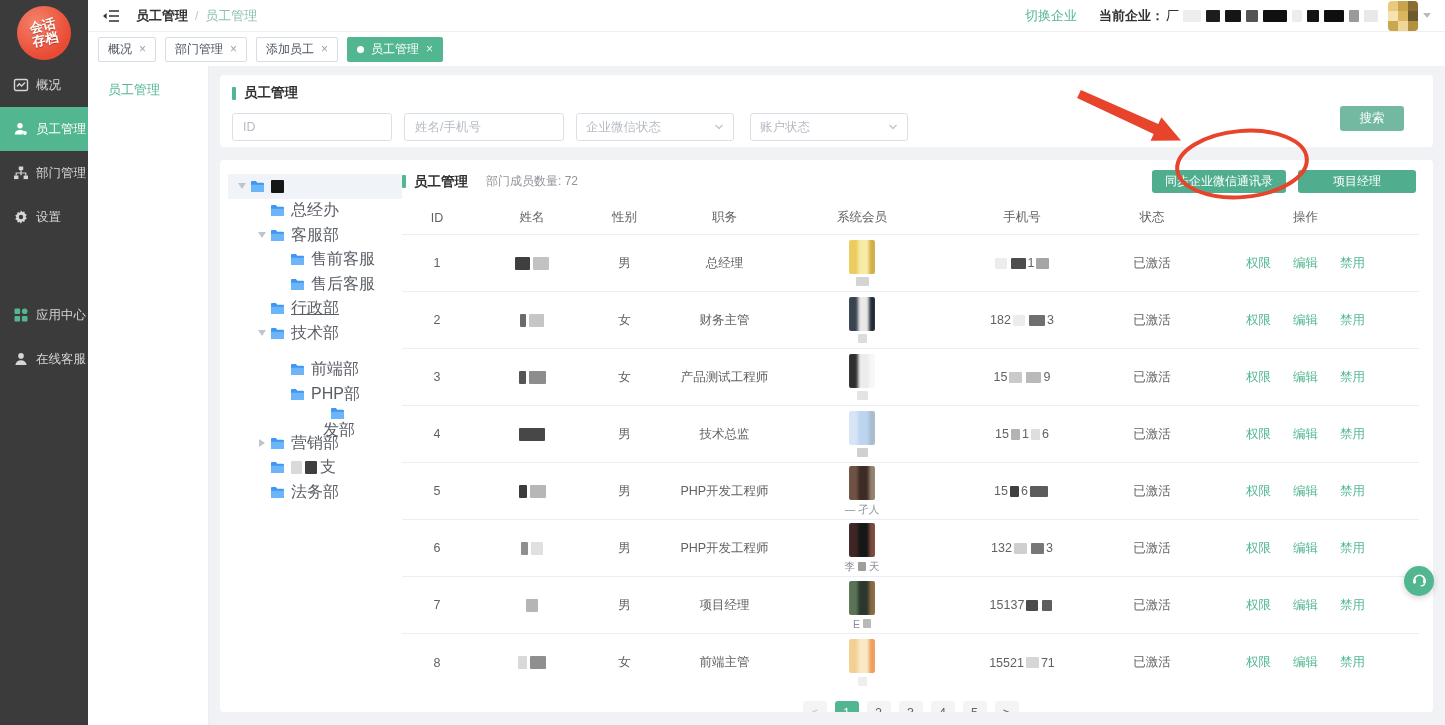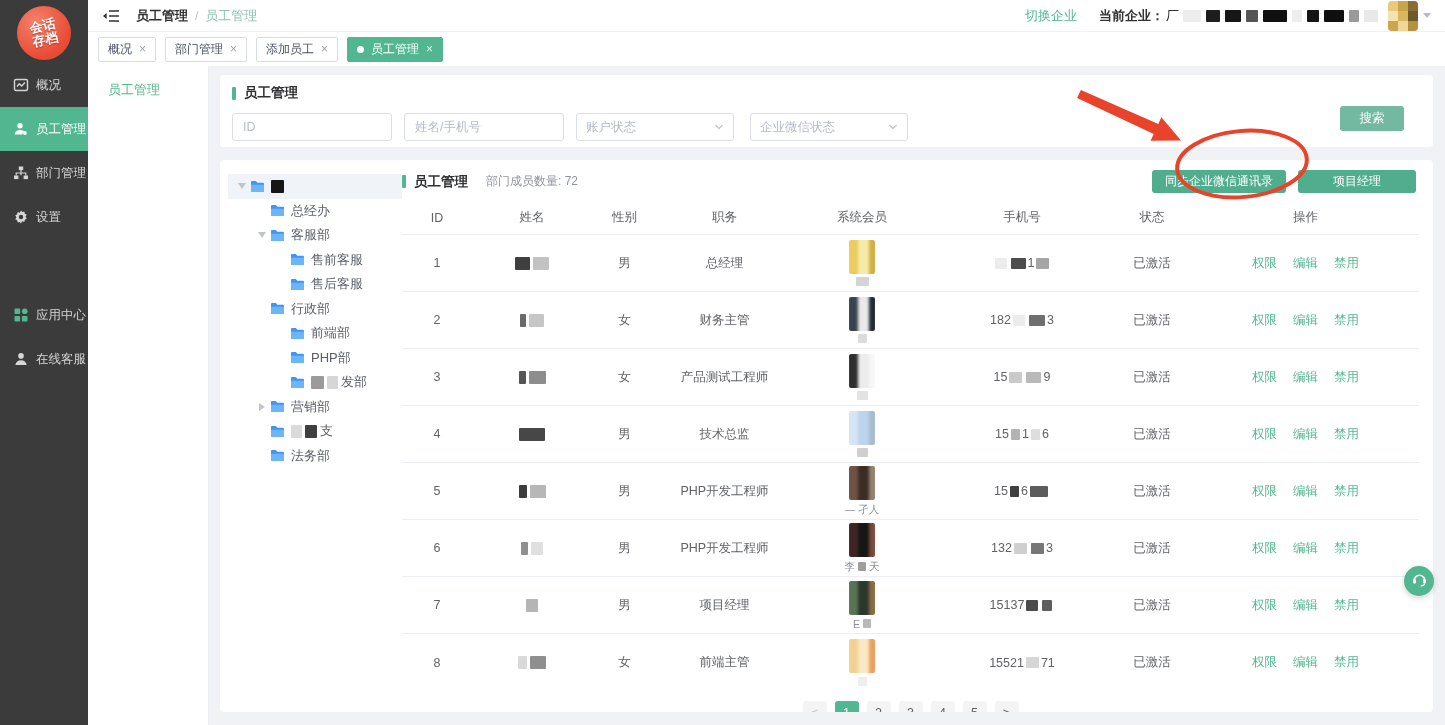--- a/index.html
+++ b/index.html
@@ -70,21 +70,21 @@
   .f-select { width:158px; height:28px; border:1px solid #dcdfe6; border-radius:3px; padding:0 9px;
     display:flex; align-items:center; justify-content:space-between; color:#b6bcc6; font-size:12.5px;
     cursor:pointer; margin-right:16px; background:#fff; }
   .search-btn { position:absolute; right:29px; top:31px; width:64px; height:25px; border:none;
     background:#73b8a1; color:#fff; font-size:12.5px; border-radius:3px; cursor:pointer; font-family:inherit; }
 
   .table-card { margin-top:13px; height:552px; display:flex; padding:10px 0 0 8px; overflow:hidden; }
 
   
   .tree { width:174px; flex:0 0 auto; padding-top:4px; }
-  .tree-row { height:24.5px; display:flex; align-items:center; font-size:13px; color:#5a5e66; cursor:pointer; }
+  .tree-row { height:24.5px; display:flex; align-items:center; font-size:16px; color:#5a5e66; cursor:pointer; }
   .tree-row.selected { background:#f0f3f7; }
   .arrow-slot { width:12px; display:flex; justify-content:center; flex:0 0 auto; }
   .arr-down { width:0; height:0; border-left:4.5px solid transparent; border-right:4.5px solid transparent;
     border-top:6px solid #c0c4cc; }
   .arr-right { width:0; height:0; border-top:4.5px solid transparent; border-bottom:4.5px solid transparent;
     border-left:6px solid #c0c4cc; }
   .tree-row .f-icon { margin:0 6px 0 2px; display:flex; }
 
   
   .table-wrap { flex:1; padding-right:14px; }
@@ -100,21 +100,21 @@
   .trow { height:57px; border-bottom:1px solid #ebeef5; color:#606266; font-size:12.5px; }
   .trow:last-child { border-bottom:none; }
   .tcell { text-align:center; }
   .cell-flex { display:flex; align-items:center; justify-content:center; gap:3px; }
   .avatar-cell { display:flex; flex-direction:column; align-items:center; justify-content:center; gap:3px; }
   .row-avatar { width:26px; height:34px; border-radius:2px; overflow:hidden; }
   .row-avatar > div { width:100%; height:100%; filter:blur(1.3px); transform:scale(1.15); }
   .cap { display:flex; align-items:center; gap:3px; font-size:10.5px; color:#8a8f99; min-height:10px; }
   .phone-cell { display:flex; align-items:center; justify-content:center; }
   .phone-cell .blur { margin:0 2px; height:11px; }
-  .acts { display:flex; justify-content:center; gap:16px; color:#52b791; }
+  .acts { display:flex; justify-content:center; gap:22px; color:#52b791; }
   .acts span { cursor:pointer; }
 
   
   .pager { display:flex; justify-content:center; align-items:center; gap:8px; margin-top:10px; }
   .pg { min-width:24px; height:24px; border-radius:3px; background:#f4f4f5; color:#606266;
     display:flex; align-items:center; justify-content:center; font-size:12.5px; cursor:pointer; border:none; font-family:inherit; }
   .pg.active { background:#52b791; color:#fff; }
   .pg.nav-prev { color:#c0c4cc; }
 
   
@@ -269,27 +269,27 @@
 
   <div class="card filter-card">
     <div class="card-title">
       <span class="green-bar"></span>
       <b>员工管理</b>
     </div>
     <div class="filter-row">
       <input class="f-input" placeholder="ID" style="">
       <input class="f-input" placeholder="姓名/手机号" style="">
       <div class="f-select">
-        <span>账户状态</span>
+        <span>企业微信状态</span>
         <svg width="10" height="10" viewBox="0 0 10 10">
             <polyline points="1.5,3 5,6.5 8.5,3" fill="none" stroke="#c0c4cc" stroke-width="1.3"></polyline>
           </svg>
       </div>
       <div class="f-select">
-        <span>企业微信状态</span>
+        <span>账户状态</span>
         <svg width="10" height="10" viewBox="0 0 10 10">
             <polyline points="1.5,3 5,6.5 8.5,3" fill="none" stroke="#c0c4cc" stroke-width="1.3"></polyline>
           </svg>
       </div>
     </div>
     <button class="search-btn">搜索</button>
   </div>
 
   <div class="card table-card">
     <div class="tree" id="dept-tree">
@@ -340,51 +340,63 @@
         <div class="tree-row" style="padding-left: 48px;">
           <span class="arrow-slot"></span>
           <span class="f-icon">
             <svg width="15" height="13" viewBox="0 0 16 14">
               <path d="M1 2.2C1 1.5 1.5 1 2.2 1h4l1.6 2h6A1.2 1.2 0 0 1 15 4.2v7.6a1.2 1.2 0 0 1-1.2 1.2H2.2A1.2 1.2 0 0 1 1 11.8z" fill="#3f97f3"></path>
               <path d="M1 5.2h14v6.6a1.2 1.2 0 0 1-1.2 1.2H2.2A1.2 1.2 0 0 1 1 11.8z" fill="#6cb5f9"></path>
             </svg>
           </span>
           <span>售后客服</span>
         </div>
+        <div class="tree-row" style="padding-left: 28px; text-decoration: underline;">
+          <span class="arrow-slot"></span>
+          <span class="f-icon">
+            <svg width="15" height="13" viewBox="0 0 16 14">
+              <path d="M1 2.2C1 1.5 1.5 1 2.2 1h4l1.6 2h6A1.2 1.2 0 0 1 15 4.2v7.6a1.2 1.2 0 0 1-1.2 1.2H2.2A1.2 1.2 0 0 1 1 11.8z" fill="#3f97f3"></path>
+              <path d="M1 5.2h14v6.6a1.2 1.2 0 0 1-1.2 1.2H2.2A1.2 1.2 0 0 1 1 11.8z" fill="#6cb5f9"></path>
+            </svg>
+          </span>
+          <span>行政部</span>
+        </div>
         <div class="tree-row" style="padding-left: 28px;">
-          <span class="arrow-slot"></span>
-          <span class="f-icon">
-            <svg width="15" height="13" viewBox="0 0 16 14">
-              <path d="M1 2.2C1 1.5 1.5 1 2.2 1h4l1.6 2h6A1.2 1.2 0 0 1 15 4.2v7.6a1.2 1.2 0 0 1-1.2 1.2H2.2A1.2 1.2 0 0 1 1 11.8z" fill="#3f97f3"></path>
-              <path d="M1 5.2h14v6.6a1.2 1.2 0 0 1-1.2 1.2H2.2A1.2 1.2 0 0 1 1 11.8z" fill="#6cb5f9"></path>
-            </svg>
-          </span>
-          <span>行政部</span>
+          <span class="arrow-slot">
+            <span class="arr-down"></span>
+          </span>
+          <span class="f-icon">
+            <svg width="15" height="13" viewBox="0 0 16 14">
+              <path d="M1 2.2C1 1.5 1.5 1 2.2 1h4l1.6 2h6A1.2 1.2 0 0 1 15 4.2v7.6a1.2 1.2 0 0 1-1.2 1.2H2.2A1.2 1.2 0 0 1 1 11.8z" fill="#3f97f3"></path>
+              <path d="M1 5.2h14v6.6a1.2 1.2 0 0 1-1.2 1.2H2.2A1.2 1.2 0 0 1 1 11.8z" fill="#6cb5f9"></path>
+            </svg>
+          </span>
+          <span>技术部</span>
+        </div>
+        <div class="tree-row" style="padding-left: 48px; margin-top: 12px;">
+          <span class="arrow-slot"></span>
+          <span class="f-icon">
+            <svg width="15" height="13" viewBox="0 0 16 14">
+              <path d="M1 2.2C1 1.5 1.5 1 2.2 1h4l1.6 2h6A1.2 1.2 0 0 1 15 4.2v7.6a1.2 1.2 0 0 1-1.2 1.2H2.2A1.2 1.2 0 0 1 1 11.8z" fill="#3f97f3"></path>
+              <path d="M1 5.2h14v6.6a1.2 1.2 0 0 1-1.2 1.2H2.2A1.2 1.2 0 0 1 1 11.8z" fill="#6cb5f9"></path>
+            </svg>
+          </span>
+          <span>前端部</span>
         </div>
         <div class="tree-row" style="padding-left: 48px;">
           <span class="arrow-slot"></span>
           <span class="f-icon">
             <svg width="15" height="13" viewBox="0 0 16 14">
               <path d="M1 2.2C1 1.5 1.5 1 2.2 1h4l1.6 2h6A1.2 1.2 0 0 1 15 4.2v7.6a1.2 1.2 0 0 1-1.2 1.2H2.2A1.2 1.2 0 0 1 1 11.8z" fill="#3f97f3"></path>
               <path d="M1 5.2h14v6.6a1.2 1.2 0 0 1-1.2 1.2H2.2A1.2 1.2 0 0 1 1 11.8z" fill="#6cb5f9"></path>
             </svg>
           </span>
-          <span>前端部</span>
-        </div>
-        <div class="tree-row" style="padding-left: 48px;">
-          <span class="arrow-slot"></span>
-          <span class="f-icon">
-            <svg width="15" height="13" viewBox="0 0 16 14">
-              <path d="M1 2.2C1 1.5 1.5 1 2.2 1h4l1.6 2h6A1.2 1.2 0 0 1 15 4.2v7.6a1.2 1.2 0 0 1-1.2 1.2H2.2A1.2 1.2 0 0 1 1 11.8z" fill="#3f97f3"></path>
-              <path d="M1 5.2h14v6.6a1.2 1.2 0 0 1-1.2 1.2H2.2A1.2 1.2 0 0 1 1 11.8z" fill="#6cb5f9"></path>
-            </svg>
-          </span>
           <span>PHP部</span>
         </div>
-        <div class="tree-row" style="padding-left: 48px;">
+        <div class="tree-row" style="padding-left: 48px; flex-direction: column;">
           <span class="arrow-slot"></span>
           <span class="f-icon">
             <svg width="15" height="13" viewBox="0 0 16 14">
               <path d="M1 2.2C1 1.5 1.5 1 2.2 1h4l1.6 2h6A1.2 1.2 0 0 1 15 4.2v7.6a1.2 1.2 0 0 1-1.2 1.2H2.2A1.2 1.2 0 0 1 1 11.8z" fill="#3f97f3"></path>
               <path d="M1 5.2h14v6.6a1.2 1.2 0 0 1-1.2 1.2H2.2A1.2 1.2 0 0 1 1 11.8z" fill="#6cb5f9"></path>
             </svg>
           </span>
           <span class="blur" style="width: 13px; height: 13px; background: rgb(155, 155, 155); margin-right: 3px;"></span>
           <span class="blur" style="width: 11px; height: 13px; background: rgb(214, 214, 214); margin-right: 3px;"></span>
           <span>发部</span>

